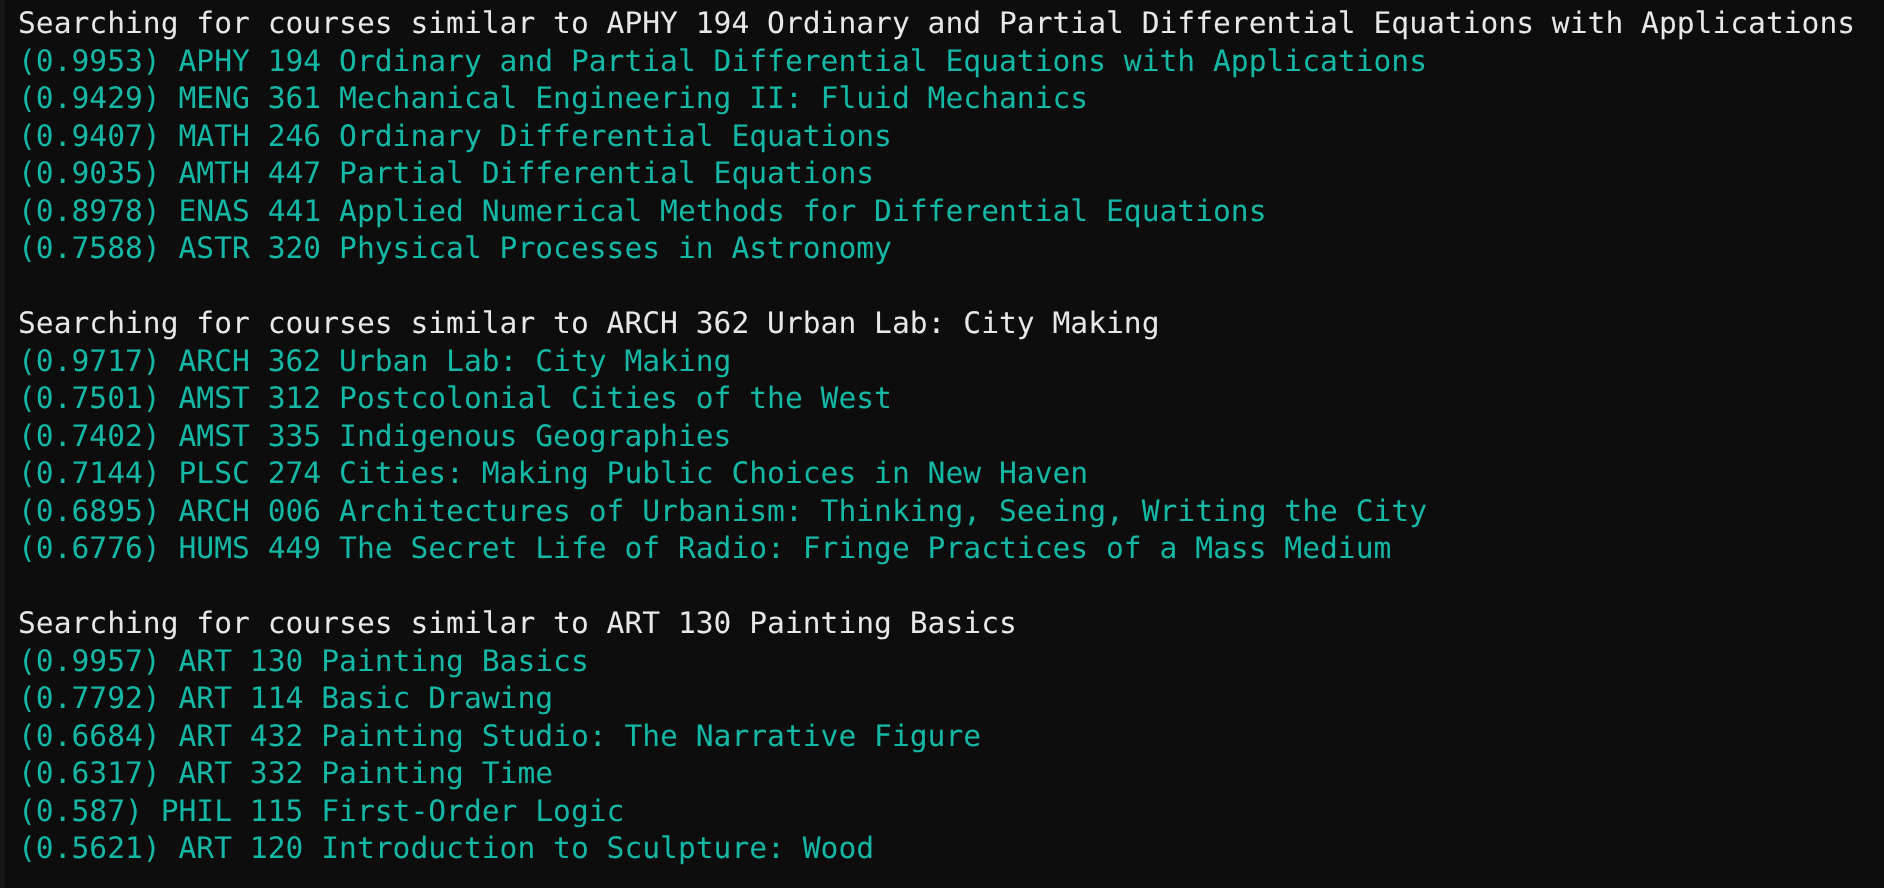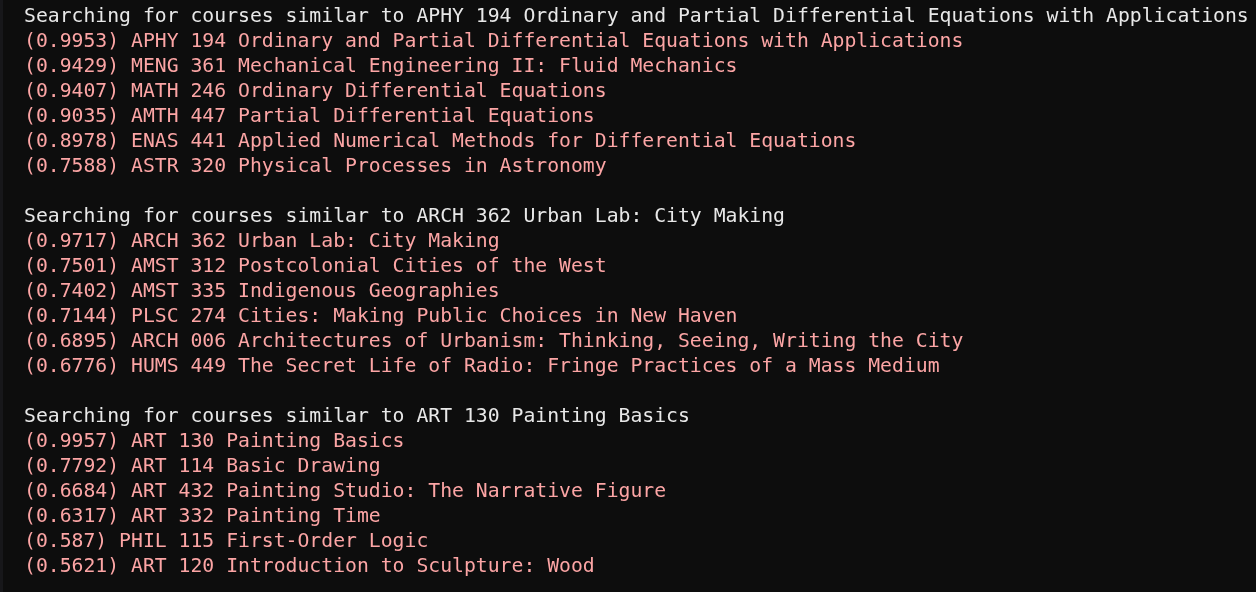--- a/index.html
+++ b/index.html
@@ -29,21 +29,21 @@
     top: 0;
     width: 3px;
     height: 592px;
     background: #17171a;
   }
   #output {
     position: absolute;
     left: 0;
     top: 0;
     width: 1256px;
-    padding: 3px 0 0 24px;
+    padding: 3px 0 0 12px;
     box-sizing: border-box;
     font-family: "DejaVu Sans Mono", "Liberation Mono", monospace;
     font-size: 19.75px;
     line-height: 25px;
     letter-spacing: 0px;
     color: #e8e8e8;
     white-space: pre;
     -webkit-font-smoothing: antialiased;
   }
   .line {
@@ -52,21 +52,21 @@
     white-space: pre;
     color: #e8e8e8;
   }
   .line.blank {
     height: 25px;
   }
   .query-line {
     color: #e8e8e8;
   }
   .result-line {
-    color: #fca5a5;
+    color: #14b8a6;
   }
 </style>
 </head>
 <body style="background: rgb(13, 13, 13);">
 
 <div id="terminal" style="background: rgb(13, 13, 13);">
   <div id="left-gutter" style="background: rgb(23, 23, 26);"></div>
   <div id="output" style="color: rgb(232, 232, 232);"><div class="line query-line">Searching for courses similar to APHY 194 Ordinary and Partial Differential Equations with Applications</div><div class="line result-line">(0.9953) APHY 194 Ordinary and Partial Differential Equations with Applications</div><div class="line result-line">(0.9429) MENG 361 Mechanical Engineering II: Fluid Mechanics</div><div class="line result-line">(0.9407) MATH 246 Ordinary Differential Equations</div><div class="line result-line">(0.9035) AMTH 447 Partial Differential Equations</div><div class="line result-line">(0.8978) ENAS 441 Applied Numerical Methods for Differential Equations</div><div class="line result-line">(0.7588) ASTR 320 Physical Processes in Astronomy</div><div class="line blank">&nbsp;</div><div class="line query-line">Searching for courses similar to ARCH 362 Urban Lab: City Making</div><div class="line result-line">(0.9717) ARCH 362 Urban Lab: City Making</div><div class="line result-line">(0.7501) AMST 312 Postcolonial Cities of the West</div><div class="line result-line">(0.7402) AMST 335 Indigenous Geographies</div><div class="line result-line">(0.7144) PLSC 274 Cities: Making Public Choices in New Haven</div><div class="line result-line">(0.6895) ARCH 006 Architectures of Urbanism: Thinking, Seeing, Writing the City</div><div class="line result-line">(0.6776) HUMS 449 The Secret Life of Radio: Fringe Practices of a Mass Medium</div><div class="line blank">&nbsp;</div><div class="line query-line">Searching for courses similar to ART 130 Painting Basics</div><div class="line result-line">(0.9957) ART 130 Painting Basics</div><div class="line result-line">(0.7792) ART 114 Basic Drawing</div><div class="line result-line">(0.6684) ART 432 Painting Studio: The Narrative Figure</div><div class="line result-line">(0.6317) ART 332 Painting Time</div><div class="line result-line">(0.587) PHIL 115 First-Order Logic</div><div class="line result-line">(0.5621) ART 120 Introduction to Sculpture: Wood</div></div>
 </div>
 

